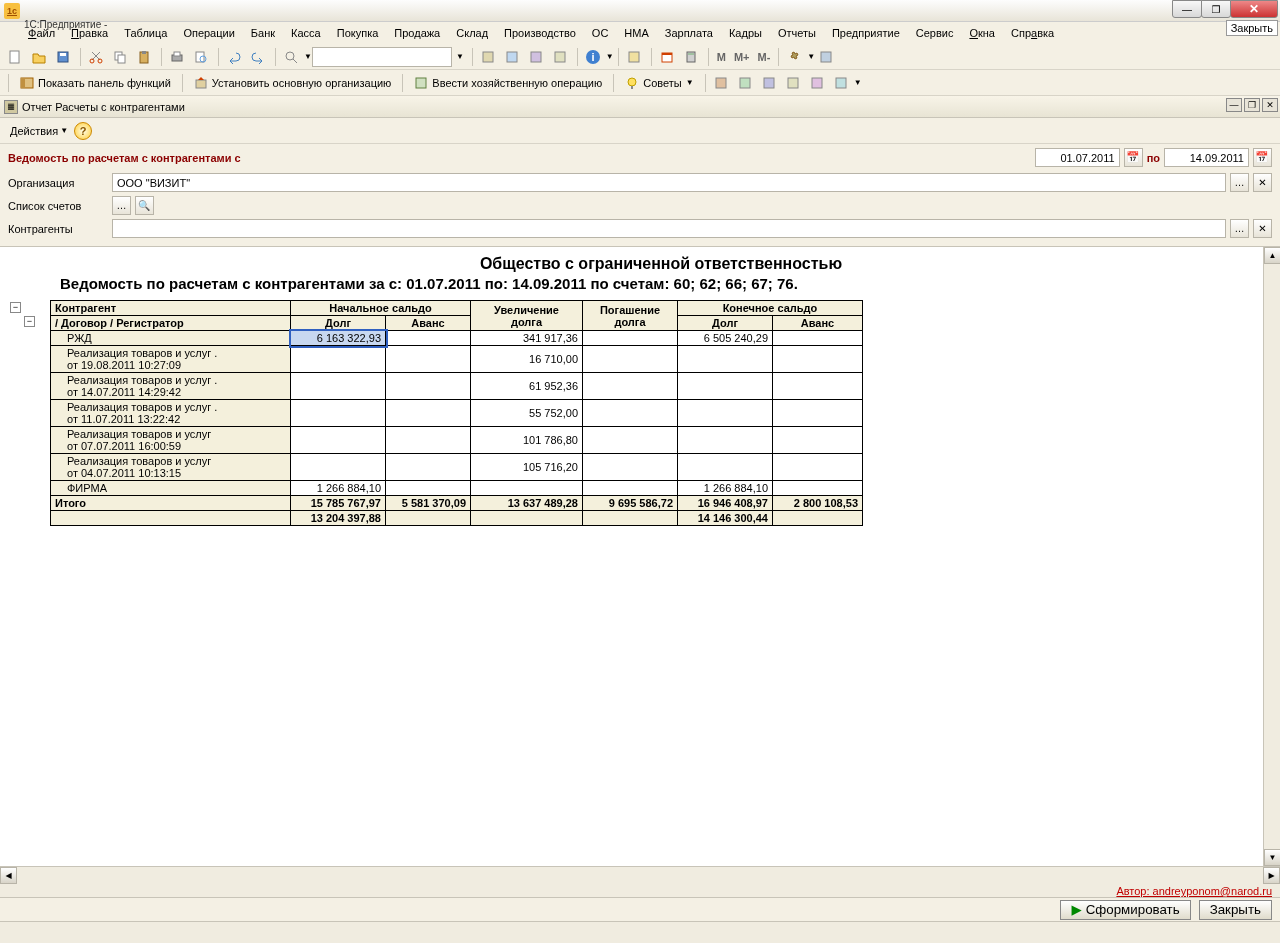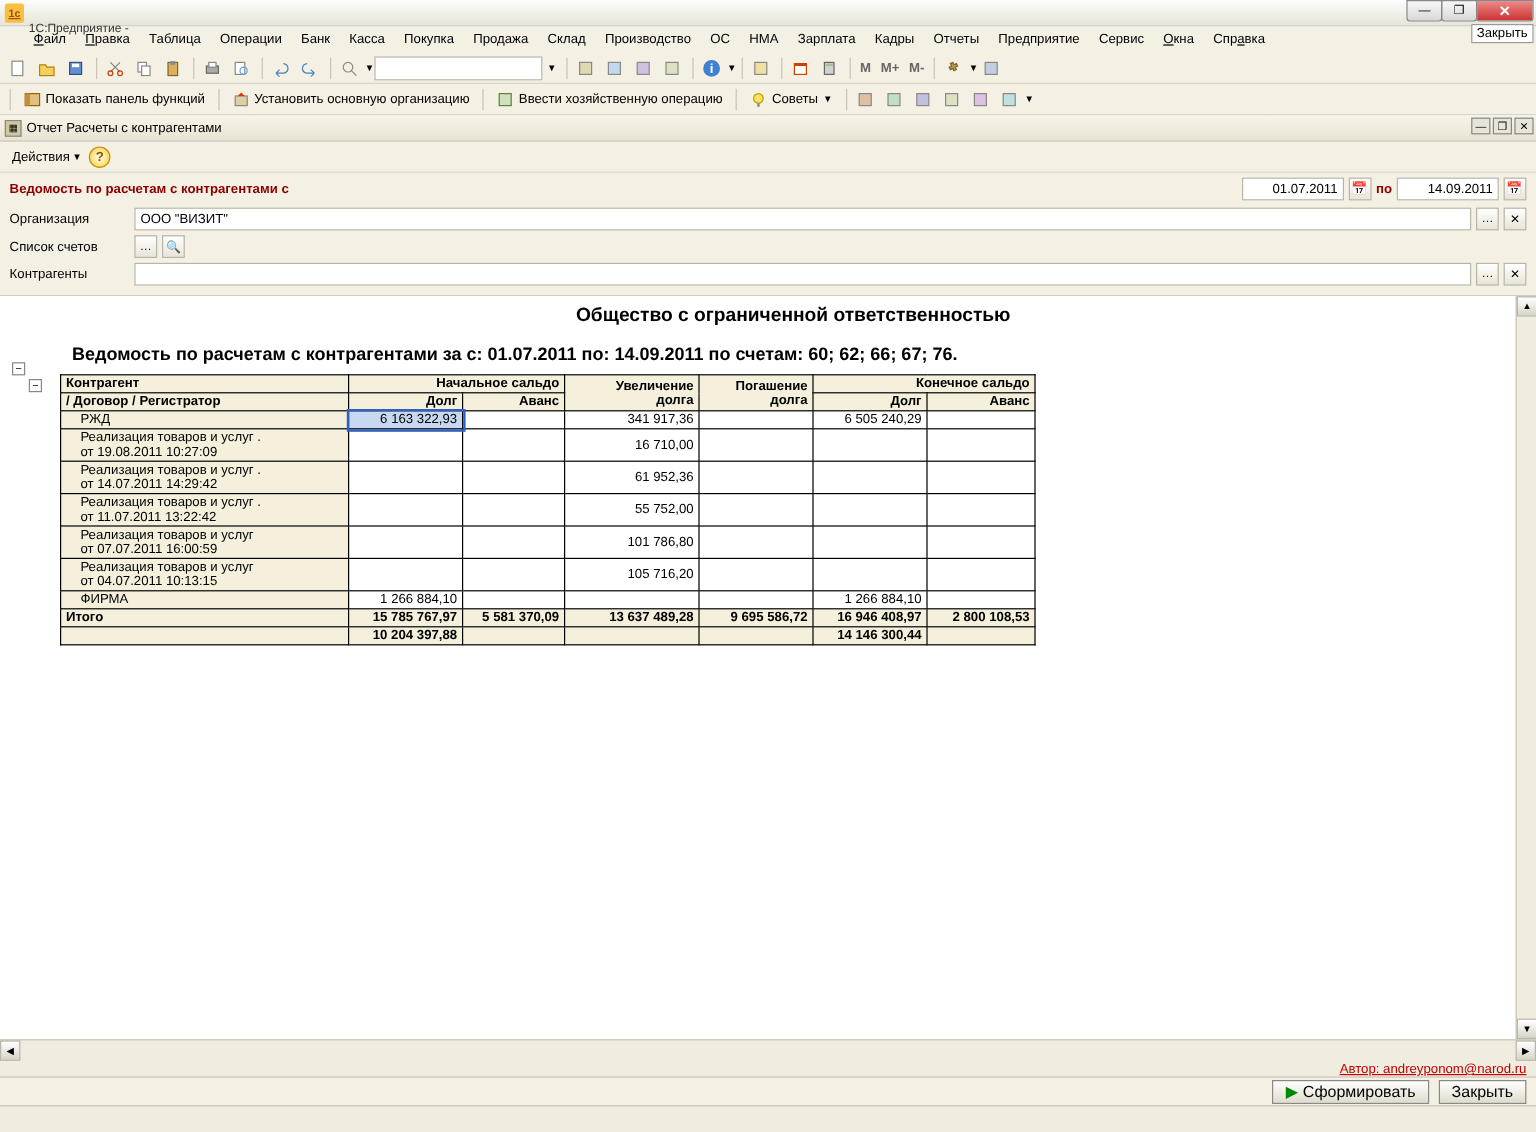--- a/index.html
+++ b/index.html
@@ -42,25 +42,25 @@
 .date-btn { width:19px;height:19px;border:1px solid #b8b4a8;background:linear-gradient(#fff,#e8e4d8);display:flex;align-items:center;justify-content:center;}
 .param-row { display:flex;align-items:center;margin-bottom:4px;gap:4px;}
 .param-label { width:100px;}
 .param-input { flex:1;height:19px;border:1px solid #b8b4a8;background:#fff;padding:1px 4px;font-family:inherit;font-size:11px;}
 .param-btn { width:19px;height:19px;border:1px solid #b8b4a8;background:linear-gradient(#fff,#e8e4d8);display:flex;align-items:center;justify-content:center;font-size:10px;}
 
 .report-area { background:#fff; height:620px; overflow:auto; position:relative; border-top:1px solid #c8c4b8;}
 .report-content { padding:8px 8px 8px 50px; position:relative;}
 .tree-gutter { position:absolute; left:10px; top:55px; width:35px;}
 .tree-box { width:11px;height:11px;border:1px solid #888;background:#fff;display:flex;align-items:center;justify-content:center;font-size:9px;line-height:1;cursor:pointer;position:relative;}
-.rpt-title { font-size:16px; font-weight:bold; text-align:center; margin-bottom:14px;}
+.rpt-title { font-size:16px; font-weight:bold; text-align:center; margin-bottom:2px;}
 .rpt-subtitle { font-size:15px; font-weight:bold; margin-bottom:8px; padding-left:10px;}
 .rpt-table { border-collapse:collapse; font-size:11px;}
 .rpt-table th, .rpt-table td { border:1px solid #000; padding:1px 4px; }
-.rpt-table th { background:#f4f0dc; font-weight:bold; text-align:right;}
+.rpt-table th { background:#f4f0dc; font-weight:bold; text-align:center;}
 .rpt-table .row-hdr { background:#f4f0dc; text-align:left;}
 .rpt-table .num { text-align:right; white-space:nowrap;}
 .rpt-table .detail-row td:first-child { padding-left:16px;}
 .rpt-table .total-row td { background:#f4f0dc; font-weight:bold;}
 .highlighted { background:#c8d8f0 !important; outline:2px solid #3060c0;}
 
 .report-scroll-v { position:absolute; right:0; top:0; bottom:0; width:17px; background:#f0ece0; border-left:1px solid #c8c4b8;}
 .report-scroll-h { position:absolute; left:0; right:17px; bottom:0; height:17px; background:#f0ece0; border-top:1px solid #c8c4b8; display:flex;}
 .scroll-btn { width:17px;height:17px;background:linear-gradient(#fff,#d8d4c8);border:1px solid #b8b4a8;display:flex;align-items:center;justify-content:center;font-size:8px;}
 
@@ -461,21 +461,21 @@
           <td>Итого</td>
           <td class="num">15 785 767,97</td>
           <td class="num">5 581 370,09</td>
           <td class="num">13 637 489,28</td>
           <td class="num">9 695 586,72</td>
           <td class="num">16 946 408,97</td>
           <td class="num">2 800 108,53</td>
         </tr>
         <tr class="total-row">
           <td></td>
-          <td class="num">10 204 397,88</td>
+          <td class="num">13 204 397,88</td>
           <td></td>
             <td></td>
             <td></td>
           <td class="num">14 146 300,44</td>
           <td></td>
         </tr>
       </tfoot>
     </table>
   </div>
   <div class="report-scroll-v">

